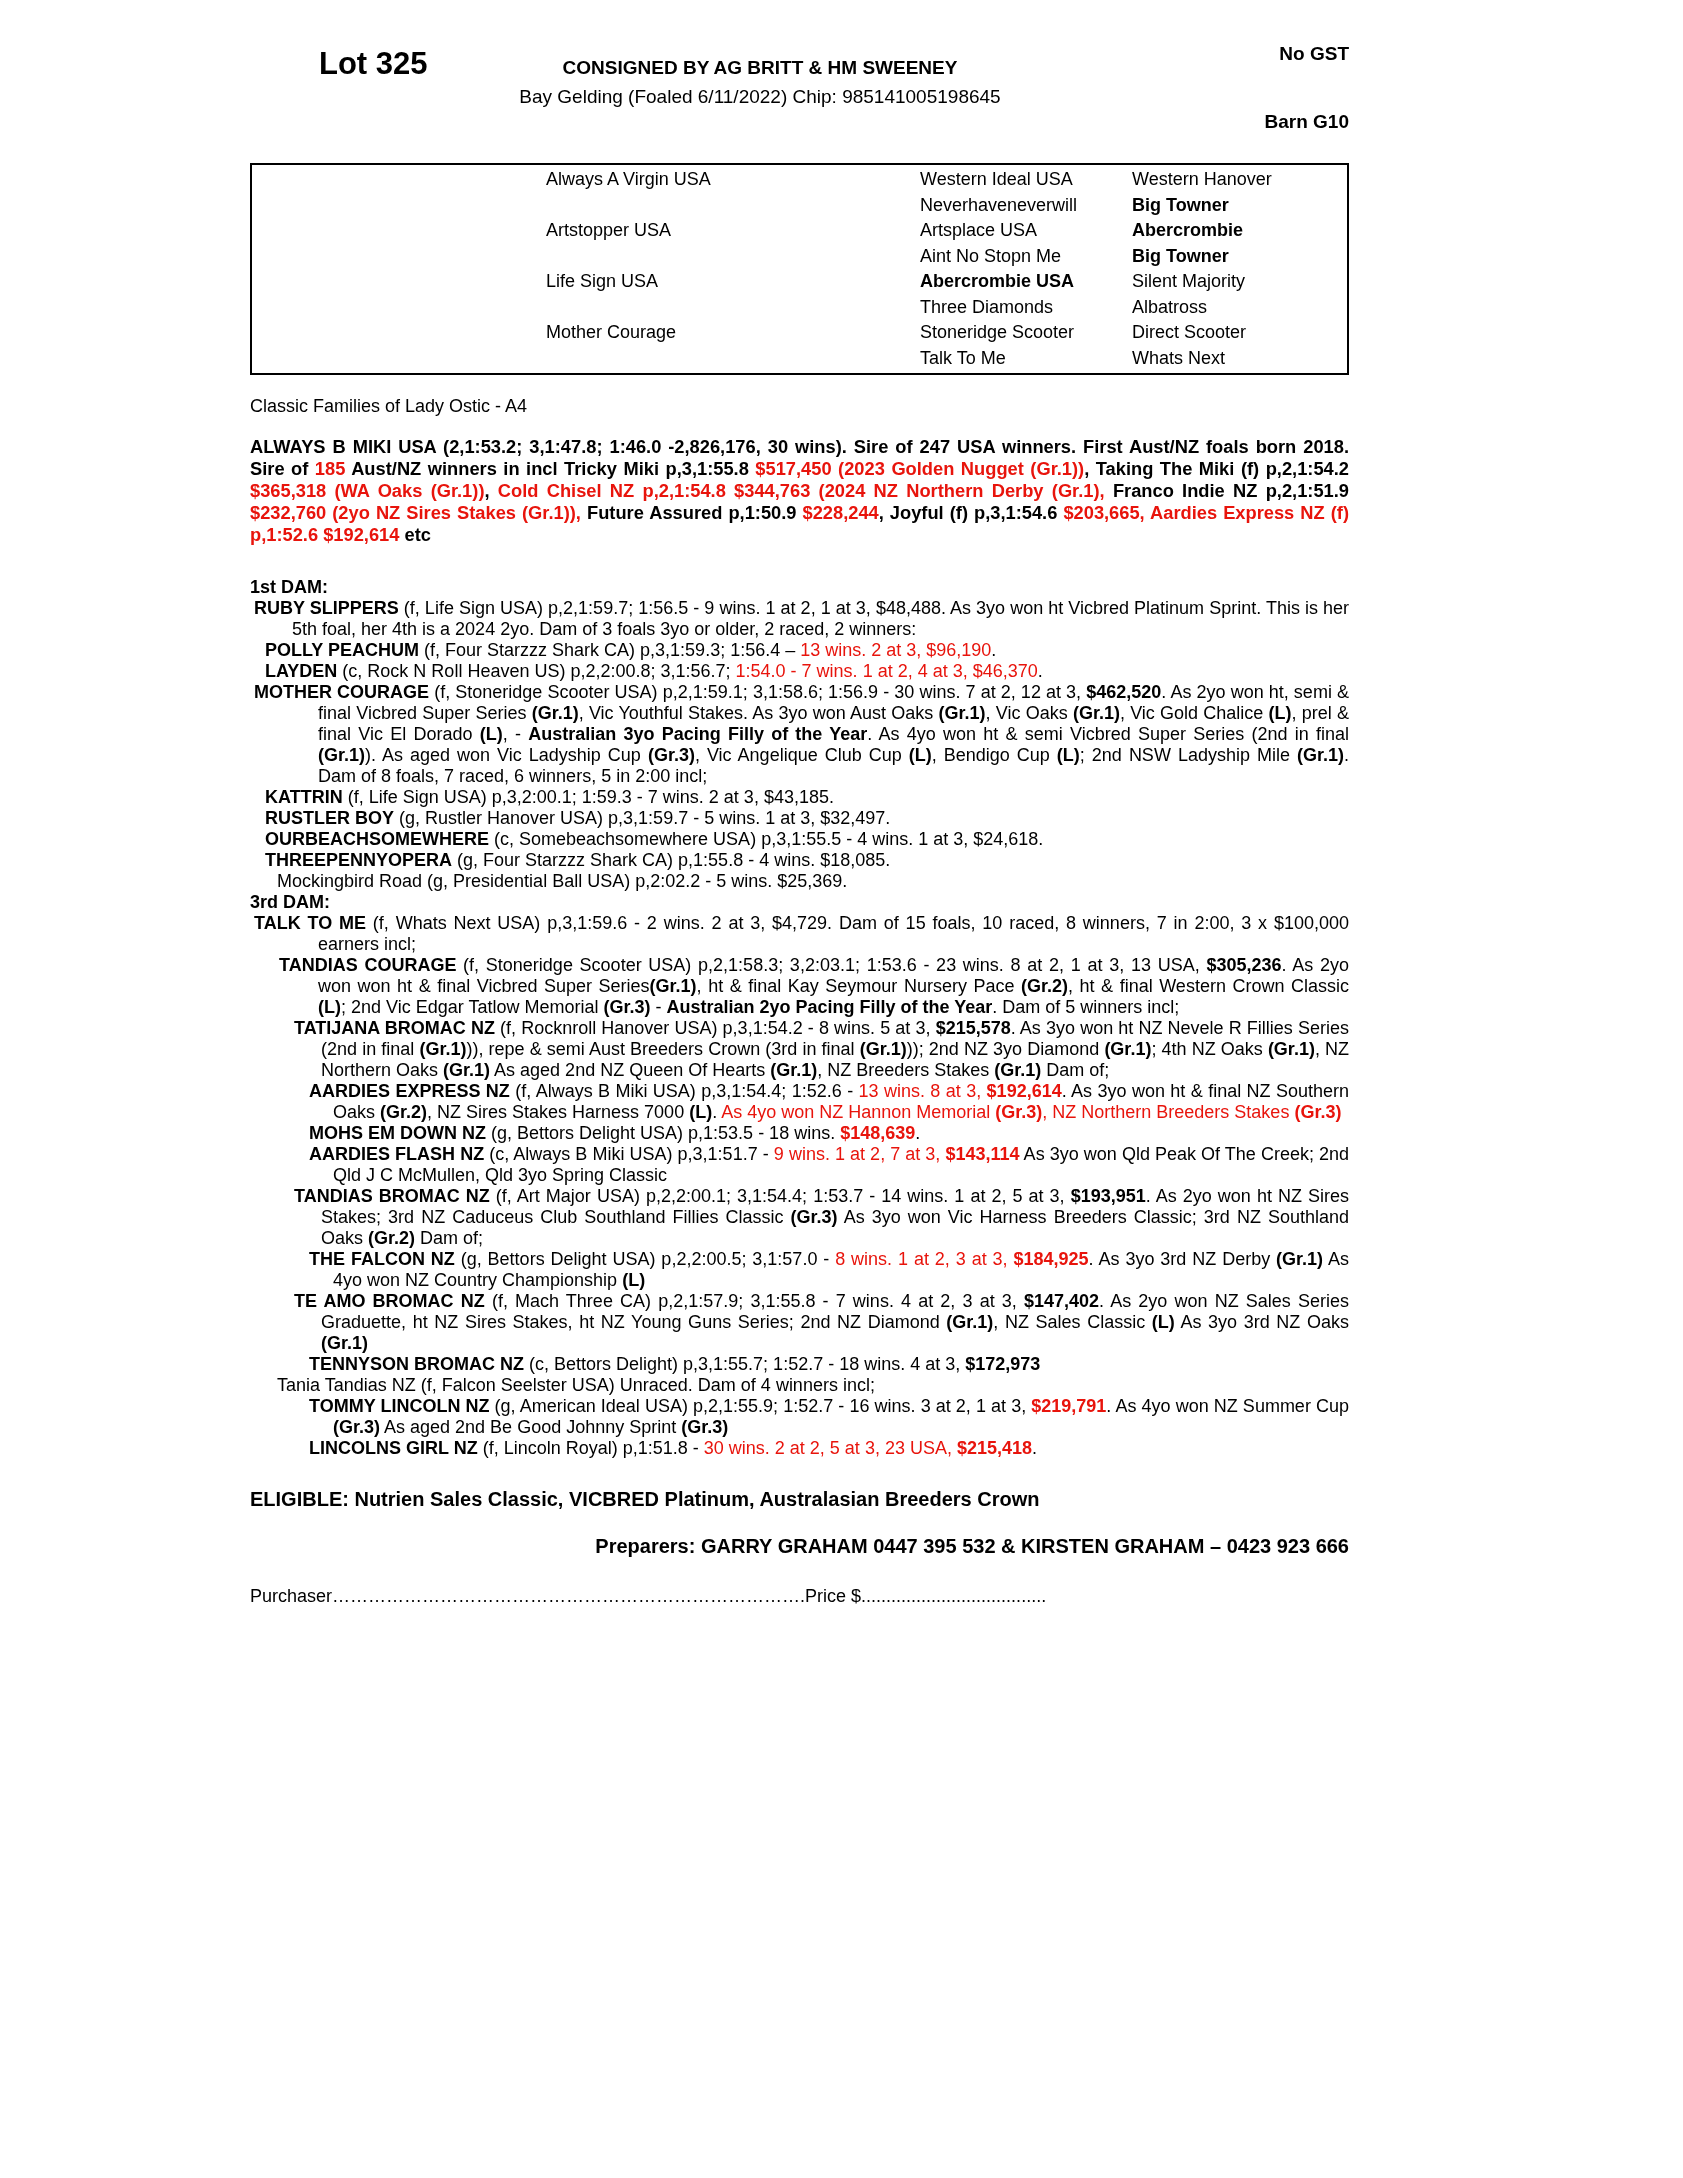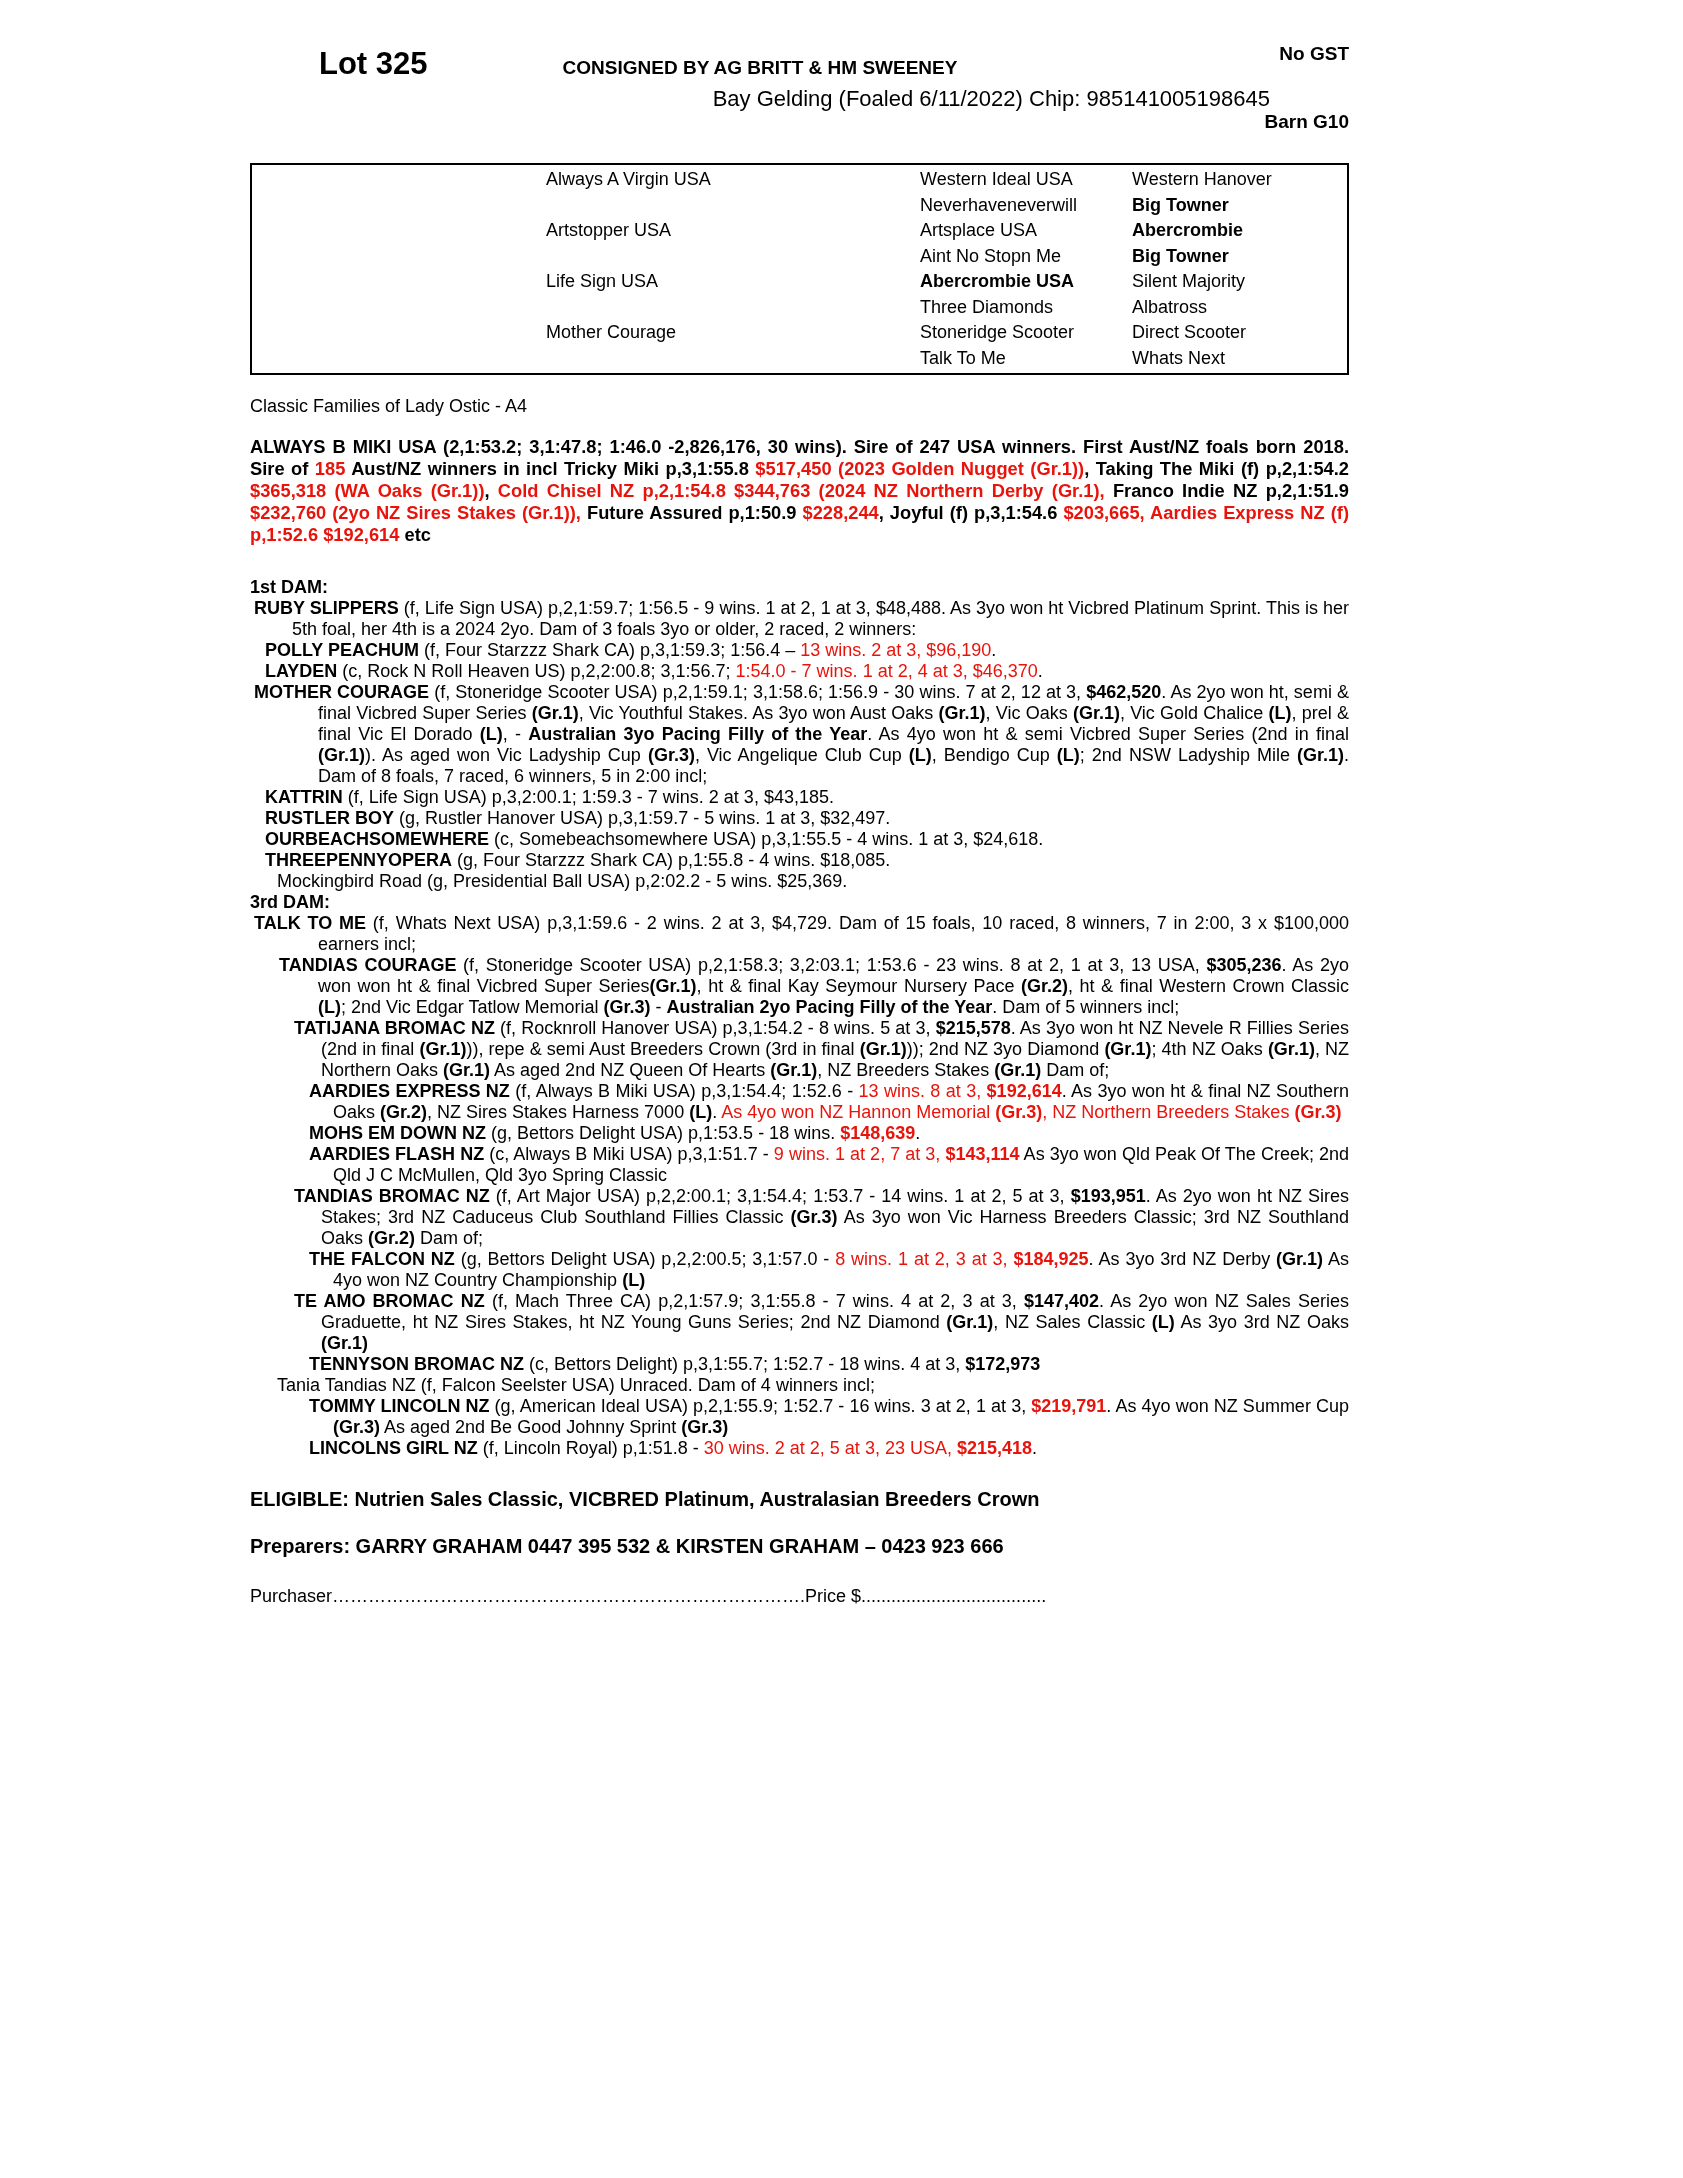--- a/index.html
+++ b/index.html
@@ -7,21 +7,21 @@
   #page {
     position:relative; width:1683px; height:2178px; background:#fff;
     font-family:"Liberation Sans","DejaVu Sans",sans-serif; color:#000;
     overflow:hidden;
   }
   .b { font-weight:bold; }
   .r { color:var(--red); }
 
   #lot        { position:absolute; left:319px; top:46px;  font-size:31px; font-weight:bold; }
   #consigned  { position:absolute; left:250px; top:57px;  width:1020px; text-align:center; font-size:19px; font-weight:bold; }
-  #bay        { position:absolute; left:250px; top:86px;  width:1020px; text-align:right; font-size:22px; }
+  #bay        { position:absolute; left:250px; top:86px;  width:1020px; text-align:center; font-size:19px; }
   #nogst      { position:absolute; left:250px; top:43px;  width:1099px; text-align:right;  font-size:19px; font-weight:bold; }
   #barn       { position:absolute; left:250px; top:111px; width:1099px; text-align:right;  font-size:19px; font-weight:bold; }
 
   #content    { position:absolute; left:250px; top:163px; width:1099px; font-size:18px; line-height:21px; }
 
   #ped-table  { position:relative; width:1095px; height:208px; border:2px solid #000; font-size:18px; }
   .tcol       { position:absolute; top:2px; }
   .tcol-0 { left:8px; }  .tcol-1 { left:294px; } .tcol-2 { left:668px; } .tcol-3 { left:880px; }
   .trow       { height:25.5px; line-height:25.5px; white-space:nowrap; }
 
@@ -34,21 +34,21 @@
   .h-dam { font-weight:bold; }
   .iA  { padding-left:42px; text-indent:-38px; }
   .iB  { padding-left:68px; text-indent:-64px; }
   .iC  { padding-left:68px; text-indent:-53px; }
   .iCp { padding-left:68px; text-indent:-41px; }
   .iD  { padding-left:68px; text-indent:-39px; }
   .iE  { padding-left:71px; text-indent:-27px; }
   .iF  { padding-left:83px; text-indent:-24px; }
 
   #eligible  { margin-top:28px; font-weight:bold; font-size:20px; line-height:24px; }
-  #preparers { margin-top:23px; font-weight:bold; font-size:20px; line-height:24px; }
+  #preparers { margin-top:23px; font-weight:bold; font-size:20px; line-height:24px;text-align:right; }
   #purchaser-line { margin-top:28px; font-size:18px; white-space:nowrap; overflow:hidden; }
 </style>
 </head>
 <body>
 
 <div id="page">
 
   <div id="lot">Lot 325</div>
   <div id="consigned">CONSIGNED BY AG BRITT &amp; HM SWEENEY</div>
   <div id="bay">Bay Gelding (Foaled 6/11/2022) Chip: 985141005198645</div>

